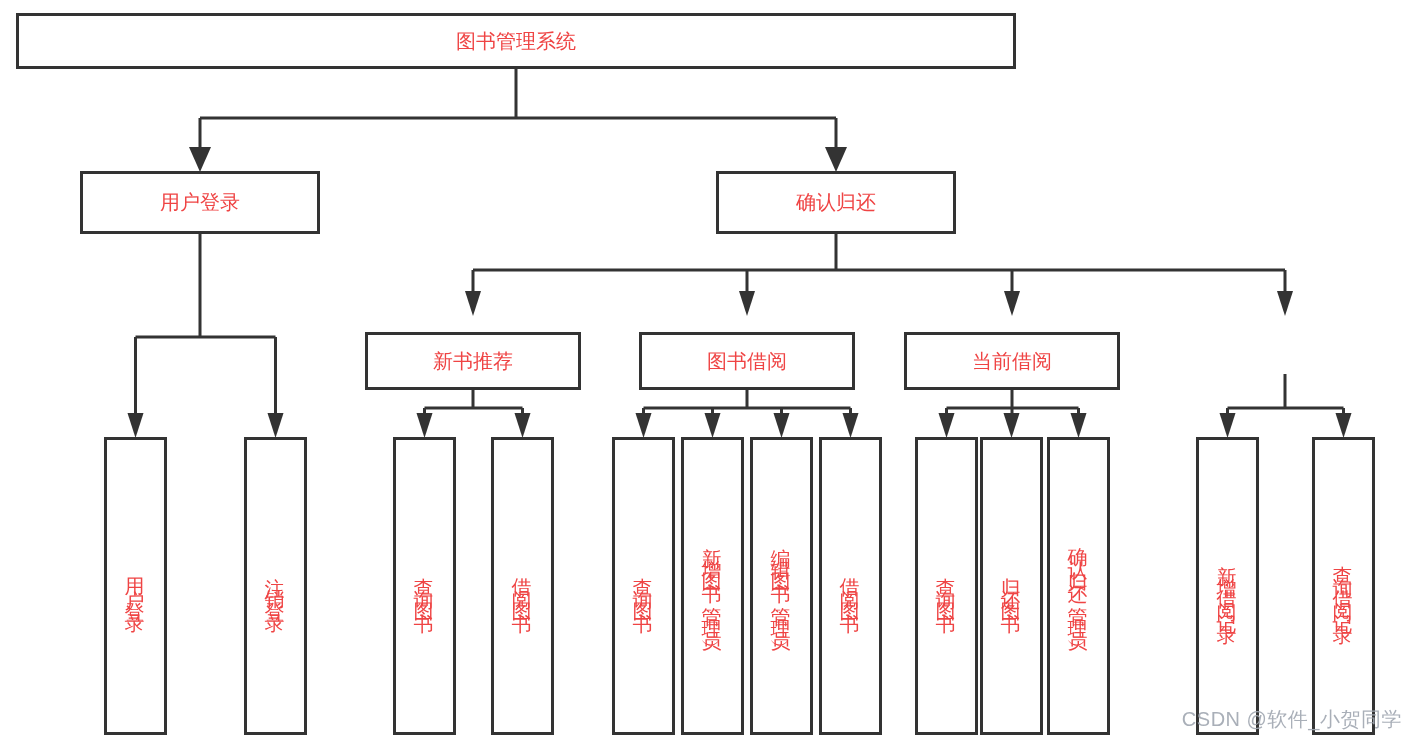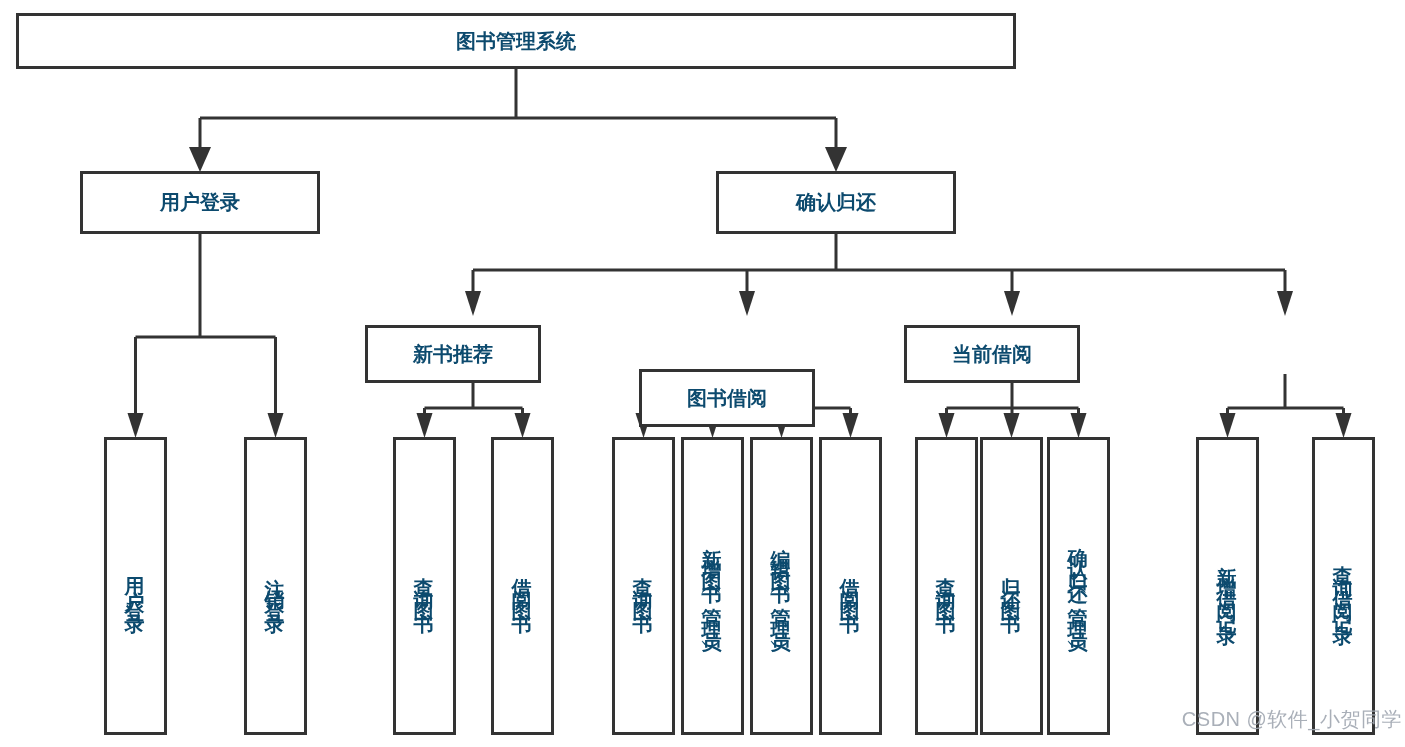--- a/index.html
+++ b/index.html
@@ -8,38 +8,37 @@
     width:1405px; height:747px;
     background:#ffffff;
     font-family:"Liberation Sans","DejaVu Sans",sans-serif;
     overflow:hidden;
   }
   .node {
     position:absolute;
     box-sizing:border-box;
     border:3px solid #333333;
     background:#ffffff;
-    color:#0c4a6e;
+    color:#ef4444;
     display:flex;
     align-items:center;
     justify-content:center;
     font-size:20px;
     text-align:center;
     white-space:nowrap;
-    font-weight:bold;
   }
   .leaf {
     writing-mode:vertical-rl;
     text-orientation:mixed;
     letter-spacing:12px;
     font-size:20px;
     width:63px; height:298px; top:437px;
   }
   .row2 { width:240px; height:63px; top:171px; }
-  .row3 { width:176px; height:58px; top:325px; }
+  .row3 { width:216px; height:58px; top:332px; }
   svg.wires { position:absolute; left:0; top:0; }
   svg.wires path { stroke:#333333; stroke-width:3; fill:none; }
   svg.wires polygon { fill:#333333; stroke:none; }
   .watermark {
     position:absolute;
     right:3px; bottom:14px;
     font-size:20px;
     color:rgba(162,168,178,0.92);
     letter-spacing:0.5px;
     z-index:5;
@@ -85,21 +84,21 @@
     <polygon points="1227.5,438 1219.5,413 1235.5,413"></polygon>
     <polygon points="1343.5,438 1335.5,413 1351.5,413"></polygon>
   </svg>
 
   <div class="node" style="left:16px; top:13px; width:1000px; height:56px;">图书管理系统</div>
 
   <div class="node row2" style="left:80px;">用户登录</div>
   <div class="node row2" style="left:716px;">确认归还</div>
 
   <div class="node row3" style="left:365px;">新书推荐</div>
-  <div class="node row3" style="left:639px;margin-top:44px;">图书借阅</div>
+  <div class="node row3" style="left:639px;">图书借阅</div>
   <div class="node row3" style="left:904px;">当前借阅</div>
 
   <div class="node leaf" style="left:104px;">用户登录</div>
   <div class="node leaf" style="left:244px;">注销登录</div>
 
   <div class="node leaf" style="left:393px;">查询图书</div>
   <div class="node leaf" style="left:491px;">借阅图书</div>
 
   <div class="node leaf" style="left:612px;">查询图书</div>
   <div class="node leaf" style="left:681px;">新增图书（管理员）</div>

